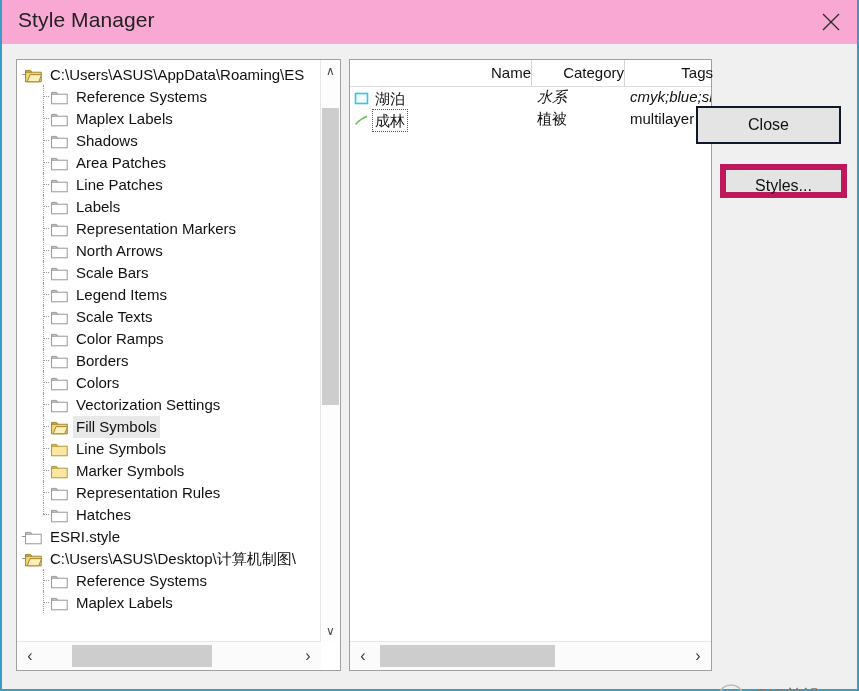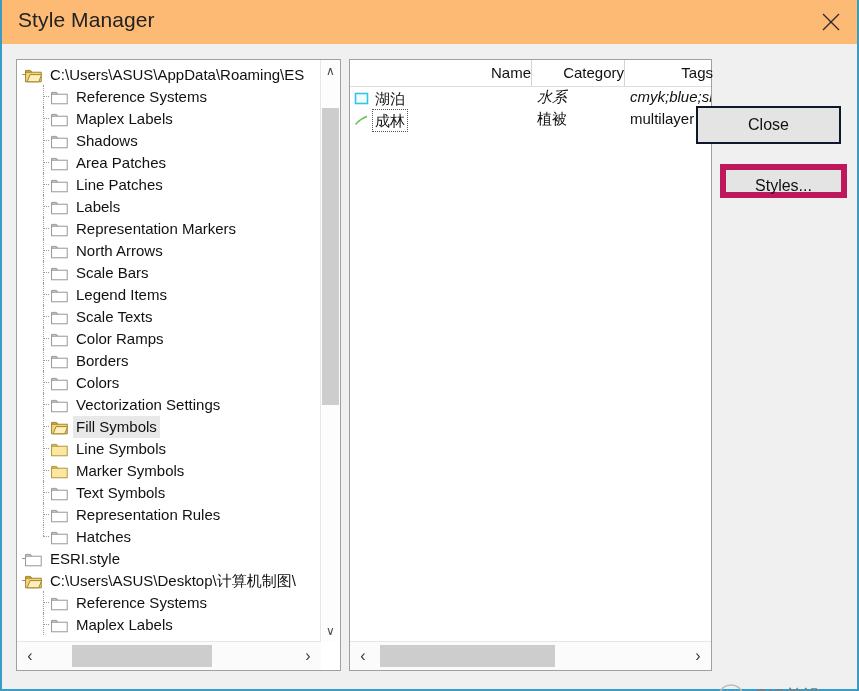--- a/index.html
+++ b/index.html
@@ -25,21 +25,21 @@
     border-top: none;
     background: #f0f0f0;
   }
 
   
   #titlebar {
     position: absolute;
     left: 0; top: 0;
     right: 0;
     height: 44px;
-    background: #fdba74;
+    background: #f9a8d4;
     border-bottom: 3px solid #d946ef;
     text-align: center;
   }
   #title-text {
     position: absolute;
     left: 16px; top: 8px;
     font-size: 21px;
     color: #222;
     letter-spacing: 0.1px;
     font-family: "Liberation Sans", sans-serif;
@@ -389,24 +389,20 @@
                   <path d="M2.2 12.8 L5.0 5.6 L16.6 5.6 L13.8 12.8 Z" fill="#fdf0bd" stroke="#9a7c20" stroke-width="0.9"></path>
                 </svg></span><span class="lbl">Fill Symbols</span></div>
             <div class="tnode child"><span class="ficon"><svg width="17" height="14" viewBox="0 0 17 14">
                   <path d="M0.6 3.2 L0.6 1.4 L5.5 1.4 L6.8 3.2 Z" fill="#f2d87f" stroke="#a98f2e" stroke-width="0.9"></path>
                   <rect x="0.6" y="3.2" width="15.6" height="9.6" fill="#fbe6a2" stroke="#a98f2e" stroke-width="0.9"></rect>
                 </svg></span><span class="lbl">Line Symbols</span></div>
             <div class="tnode child"><span class="ficon"><svg width="17" height="14" viewBox="0 0 17 14">
                   <path d="M0.6 3.2 L0.6 1.4 L5.5 1.4 L6.8 3.2 Z" fill="#f2d87f" stroke="#a98f2e" stroke-width="0.9"></path>
                   <rect x="0.6" y="3.2" width="15.6" height="9.6" fill="#fbe6a2" stroke="#a98f2e" stroke-width="0.9"></rect>
                 </svg></span><span class="lbl">Marker Symbols</span></div>
-            <div class="tnode child"><span class="ficon"><svg width="17" height="14" viewBox="0 0 17 14">
-                  <path d="M0.6 3.2 L0.6 1.4 L5.5 1.4 L6.8 3.2 Z" fill="#eaeaea" stroke="#8d8d8d" stroke-width="0.9"></path>
-                  <rect x="0.6" y="3.2" width="15.6" height="9.6" fill="#ffffff" stroke="#8d8d8d" stroke-width="0.9"></rect>
-                </svg></span><span class="lbl">Text Symbols</span></div>
             <div class="tnode child"><span class="ficon"><svg width="17" height="14" viewBox="0 0 17 14">
                   <path d="M0.6 3.2 L0.6 1.4 L5.5 1.4 L6.8 3.2 Z" fill="#eaeaea" stroke="#8d8d8d" stroke-width="0.9"></path>
                   <rect x="0.6" y="3.2" width="15.6" height="9.6" fill="#ffffff" stroke="#8d8d8d" stroke-width="0.9"></rect>
                 </svg></span><span class="lbl">Representation Rules</span></div>
             <div class="tnode child lastchild"><span class="ficon"><svg width="17" height="14" viewBox="0 0 17 14">
                   <path d="M0.6 3.2 L0.6 1.4 L5.5 1.4 L6.8 3.2 Z" fill="#eaeaea" stroke="#8d8d8d" stroke-width="0.9"></path>
                   <rect x="0.6" y="3.2" width="15.6" height="9.6" fill="#ffffff" stroke="#8d8d8d" stroke-width="0.9"></rect>
                 </svg></span><span class="lbl">Hatches</span></div>
             <div class="tnode root"><span class="expander">–</span><span class="ficon"><svg width="17" height="14" viewBox="0 0 17 14">
                   <path d="M0.6 3.2 L0.6 1.4 L5.5 1.4 L6.8 3.2 Z" fill="#eaeaea" stroke="#8d8d8d" stroke-width="0.9"></path>

